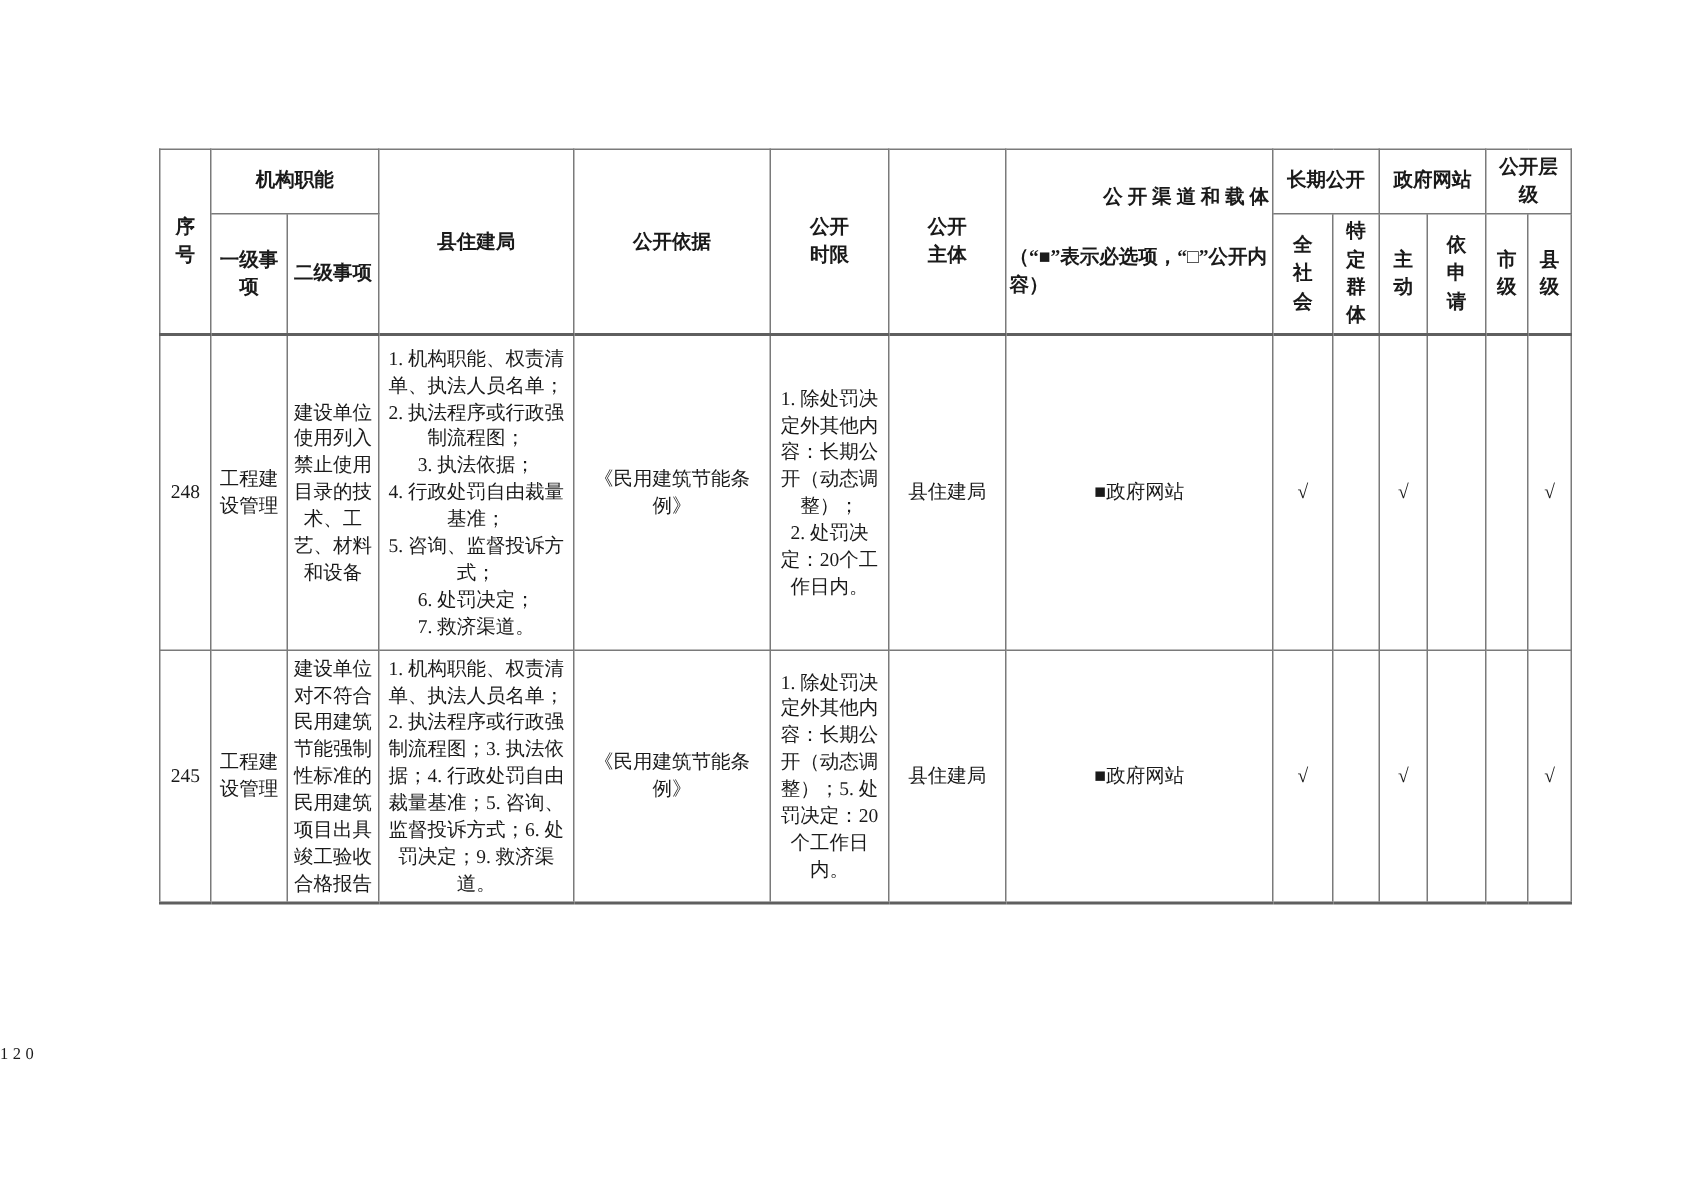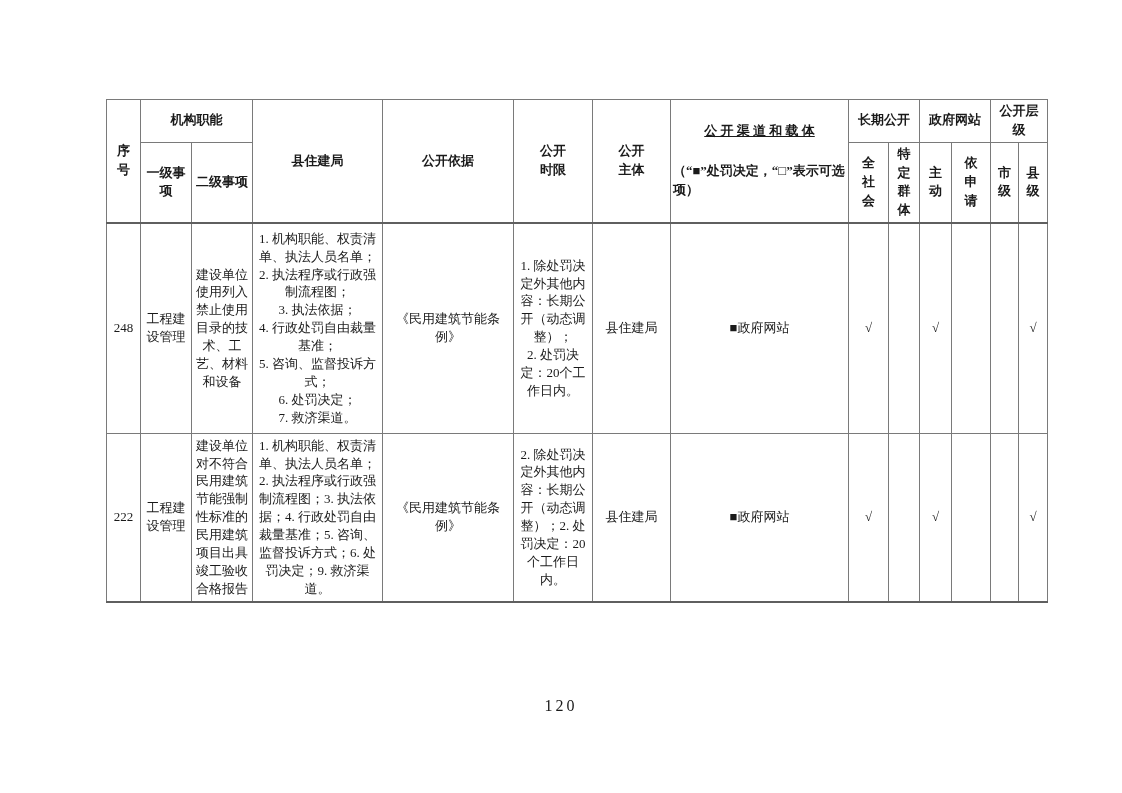--- a/index.html
+++ b/index.html
@@ -40,26 +40,26 @@
 
   thead tr.h-top{height:40px;}
   thead tr.h-sub{height:76px;}
   tbody tr.r1{height:210px;}
   tbody tr.r2{height:167px;}
 
   td.cell-left{text-align:justify;text-justify:inter-ideograph;padding:3px 5px;}
   td.cell-level2{text-align:justify;text-justify:inter-ideograph;padding:3px 4px;}
   td.cell-channel{text-align:left;padding-left:8px;margin-top:26px;}
   th.channel-head{padding:2px 3px;}
-  .channel-title{display:block;text-align:center;margin-bottom:2px;text-decoration:underline;}
+  .channel-title{display:block;text-align:right;margin-bottom:2px;}
   .channel-note{display:block;text-align:left;font-weight:bold;}
   .pageno{
     position:absolute;left:0;right:0;top:697px;
-    text-align:center;
-    font-size:16px;letter-spacing:3px;
+    text-align:left;
+    font-size:11px;letter-spacing:3px;
   }
 </style>
 </head>
 <body>
 
 <div class="page">
   <div class="table-wrap">
     <table class="disclosure">
       <colgroup>
         <col style="width:34px">
@@ -83,21 +83,21 @@
 号</th>
           <th colspan="2">机构职能</th>
           <th rowspan="2">县住建局</th>
           <th rowspan="2">公开依据</th>
           <th rowspan="2">公开
 时限</th>
           <th rowspan="2">公开
 主体</th>
           <th rowspan="2" class="channel-head">
             <span class="channel-title">公 开 渠 道 和 载 体</span>
-            <span class="channel-note">（“■”处罚决定，“□”表示可选项）</span>
+            <span class="channel-note">（“■”表示必选项，“□”公开内容）</span>
           </th>
           <th colspan="2">长期公开</th>
           <th colspan="2">政府网站</th>
           <th colspan="2">公开层
 级</th>
         </tr>
         <tr class="h-sub">
           <th>一级事
 项</th>
           <th>二级事项</th>
@@ -137,26 +137,26 @@
           <td>县住建局</td>
           <td class="cell-channel"><span>■</span><span>政府网站</span></td>
           <td>√</td>
           <td></td>
           <td>√</td>
           <td></td>
           <td></td>
           <td>√</td>
         </tr>
         <tr class="r2">
-          <td>222</td>
+          <td>245</td>
           <td>工程建设管理</td>
           <td class="cell-level2">建设单位对不符合民用建筑节能强制性标准的民用建筑项目出具竣工验收合格报告</td>
           <td class="cell-left">1. 机构职能、权责清单、执法人员名单；2. 执法程序或行政强制流程图；3. 执法依据；4. 行政处罚自由裁量基准；5. 咨询、监督投诉方式；6. 处罚决定；9. 救济渠道。</td>
           <td>《民用建筑节能条例》</td>
-          <td class="cell-left">2. 除处罚决定外其他内容：长期公开（动态调整）；2. 处罚决定：20个工作日内。</td>
+          <td class="cell-left">1. 除处罚决定外其他内容：长期公开（动态调整）；5. 处罚决定：20个工作日内。</td>
           <td>县住建局</td>
           <td class="cell-channel"><span>■</span><span>政府网站</span></td>
           <td>√</td>
           <td></td>
           <td>√</td>
           <td></td>
           <td></td>
           <td>√</td>
         </tr>
       </tbody>

